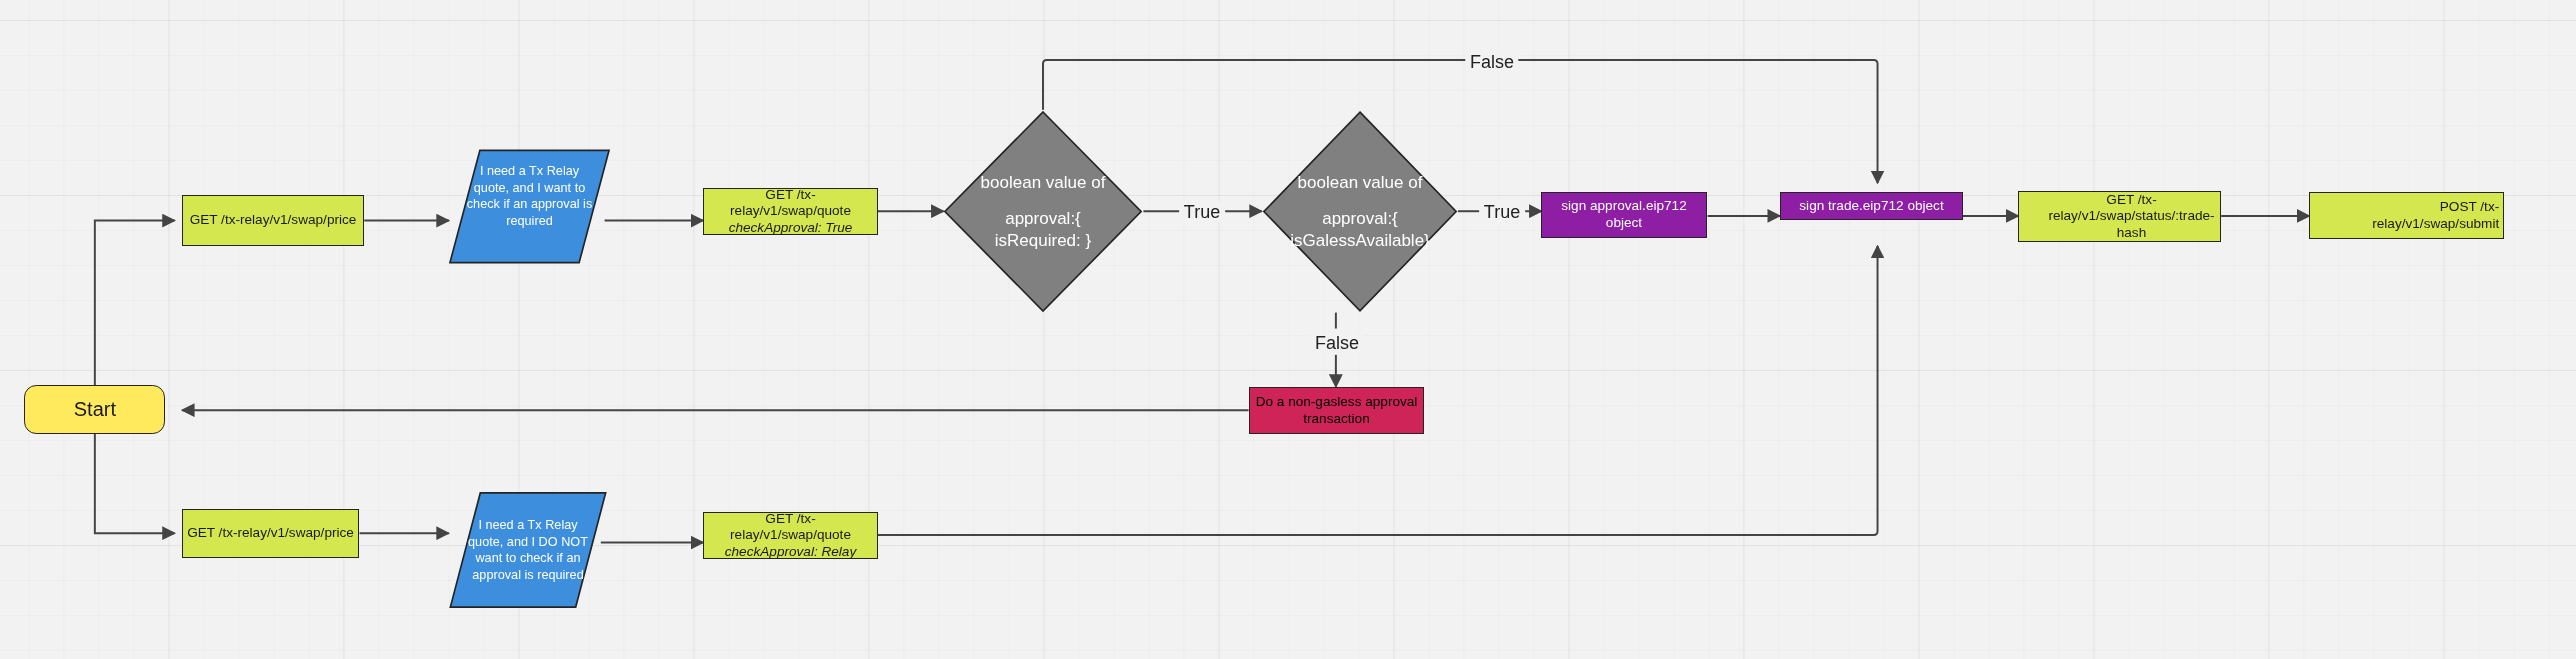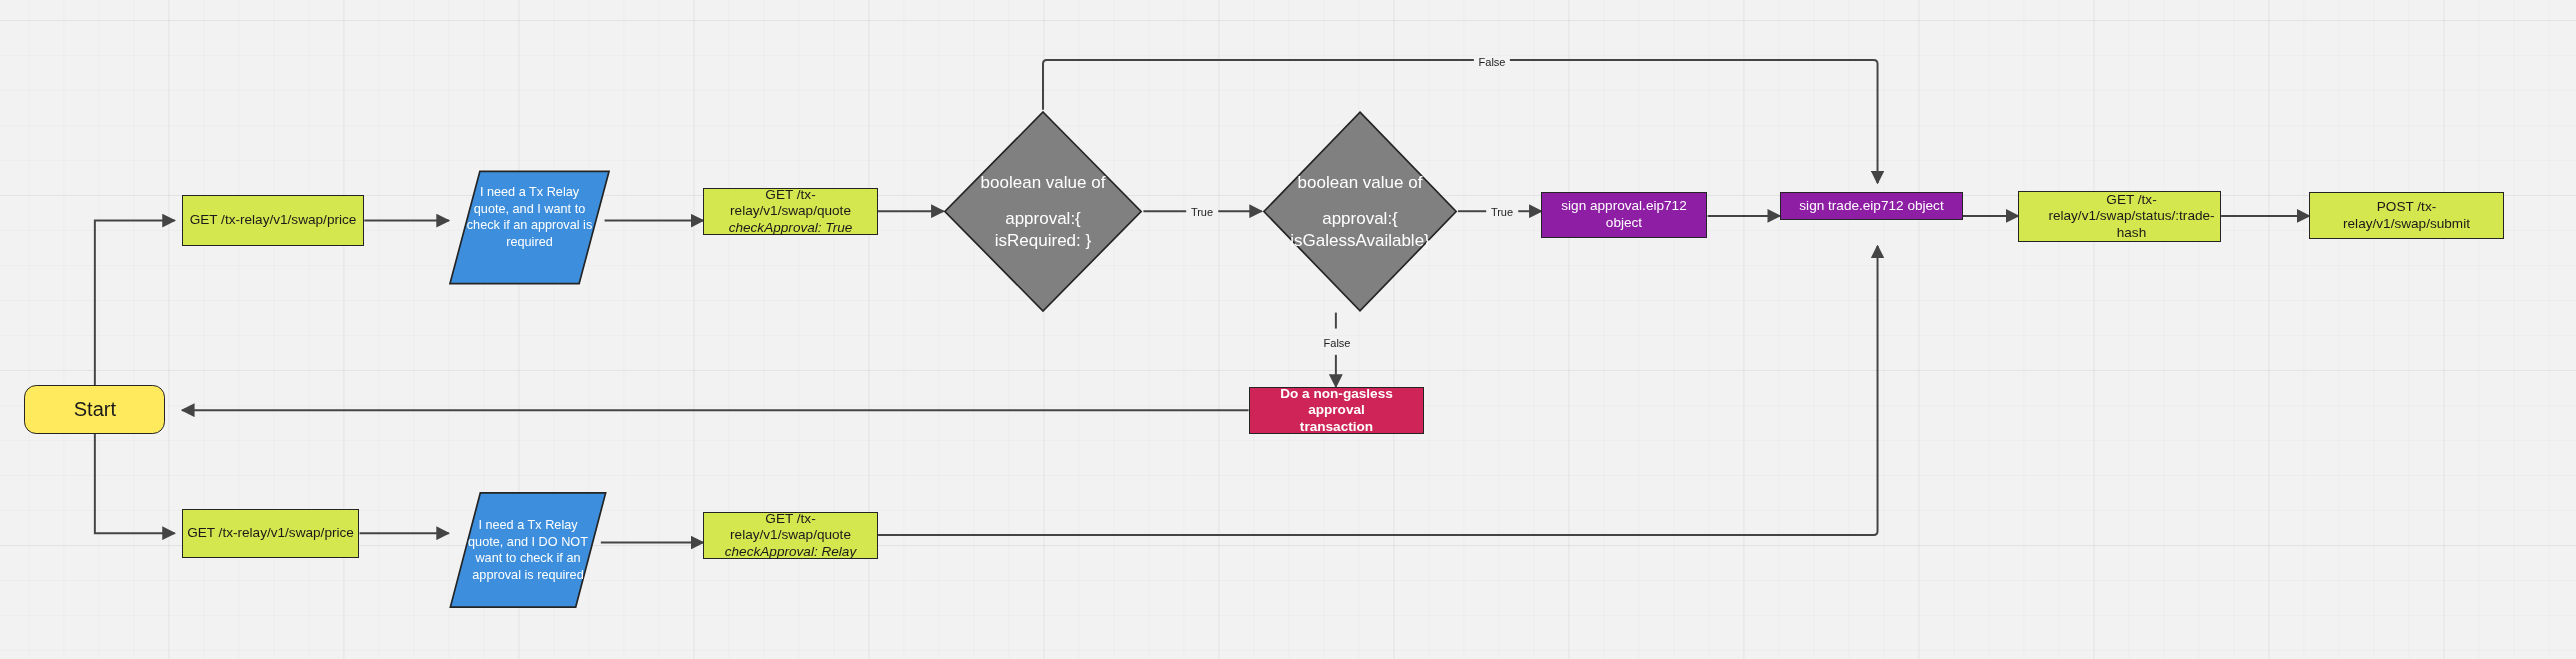--- a/index.html
+++ b/index.html
@@ -54,23 +54,22 @@
   }
   .n-purple {
     background: #8e1fa5;
     border: 1.5px solid #242424;
     color: #ffffff;
     font-size: 13.6px;
   }
   .n-crimson {
     background: #ce2458;
     border: 1.5px solid #242424;
-    color: #ffffff;
+    color: #000000;
     font-size: 13.6px;
-    font-weight: bold;
   }
   .n-blue-wrap {
     position: absolute;
     color: #ffffff;
     font-size: 12.7px;
     line-height: 1.30;
   }
   .n-blue-wrap svg { position: absolute; left: 0; top: 0; }
   .n-blue-wrap .txt {
     position: absolute;
@@ -92,21 +91,21 @@
     position: absolute;
     left: 0; top: 0;
     width: 100%; height: 100%;
     display: flex; align-items: center; justify-content: center;
     text-align: center;
     box-sizing: border-box;
     padding: 0 26px;
   }
   .edge-label {
     position: absolute;
-    font-size: 11px;
+    font-size: 18px;
     color: #222222;
     background: #f2f2f2;
     padding: 0 4.7px;
     white-space: nowrap;
     transform: translate(-50%, -50%);
   }
   .italic { font-style: italic; }
 </style>
 </head>
 <body>
@@ -160,21 +159,21 @@
   </svg>
 
   <div class="node n-start" style="left:24.4px; top:385px; width:141px; height:49px;">
     <span class="txt">Start</span>
   </div>
 
   <div class="node n-green" style="left:182px; top:195px; width:182px; height:51px;">
     <span class="txt">GET /tx-relay/v1/swap/price</span>
   </div>
 
-  <div class="n-blue-wrap" style="left:449px; top:170px; width:161px; height:94px;">
+  <div class="n-blue-wrap" style="left:449px; top:149px; width:161px; height:94px;">
     <svg width="161" height="115" viewBox="0 0 172 122">
       <polygon points="33,1 171,1 139,121 1,121" fill="#3d8fdd" stroke="#242424" stroke-width="1.8"></polygon>
     </svg>
     <div class="txt">I need a Tx Relay quote, and I want to check if an approval is required</div>
   </div>
 
   <div class="node n-green" style="left:703px; top:188px; width:175px; height:47px;">
     <div class="txt">
       <div>GET /tx-relay/v1/swap/quote</div>
       <div class="italic">checkApproval: True</div>
@@ -217,21 +216,21 @@
     <span class="txt">sign trade.eip712 object</span>
   </div>
 
   <div class="node n-green" style="left:2018px; top:191px; width:203px; height:51px;padding-left:24px;">
     <div class="txt">
       <div>GET /tx-</div>
       <div>relay/v1/swap/status/:trade-hash</div>
     </div>
   </div>
 
-  <div class="node n-green" style="left:2309px; top:192px; width:195px; height:47px;">
+  <div class="node n-green" style="left:2309px; top:192px; width:195px; height:47px;text-align:right;">
     <span class="txt">POST /tx-relay/v1/swap/submit</span>
   </div>
 
   <div class="node n-crimson" style="left:1249px; top:387px; width:175px; height:47px;">
     <div class="txt">
       <div>Do a non-gasless approval</div>
       <div>transaction</div>
     </div>
   </div>
 

